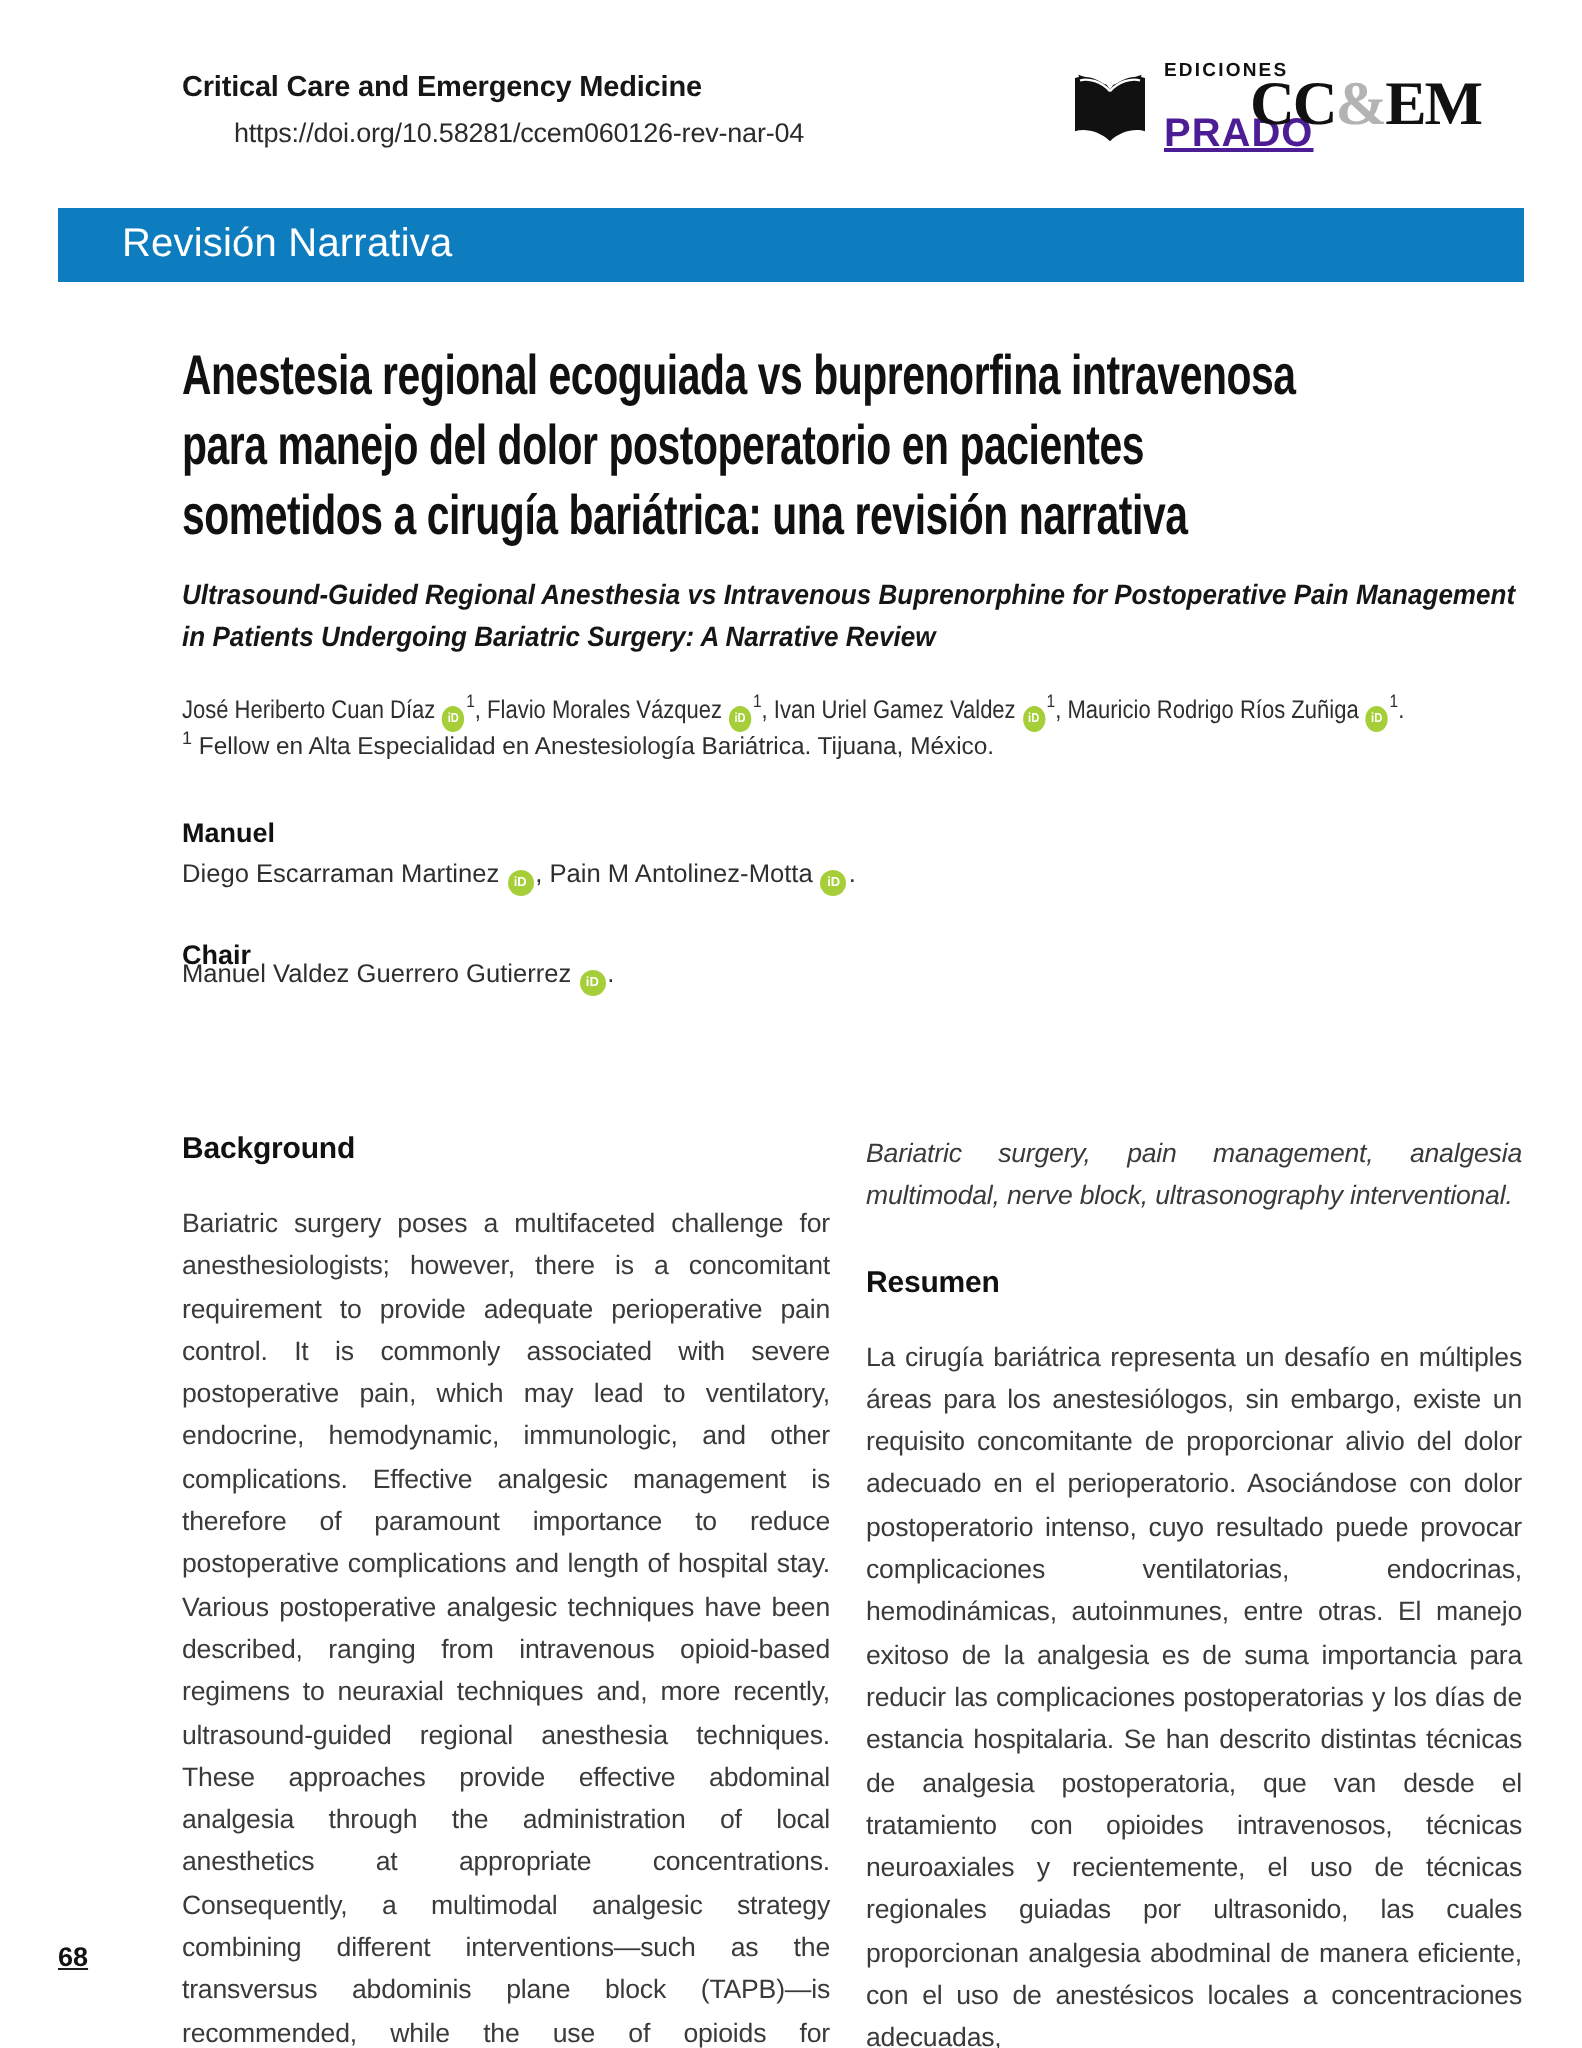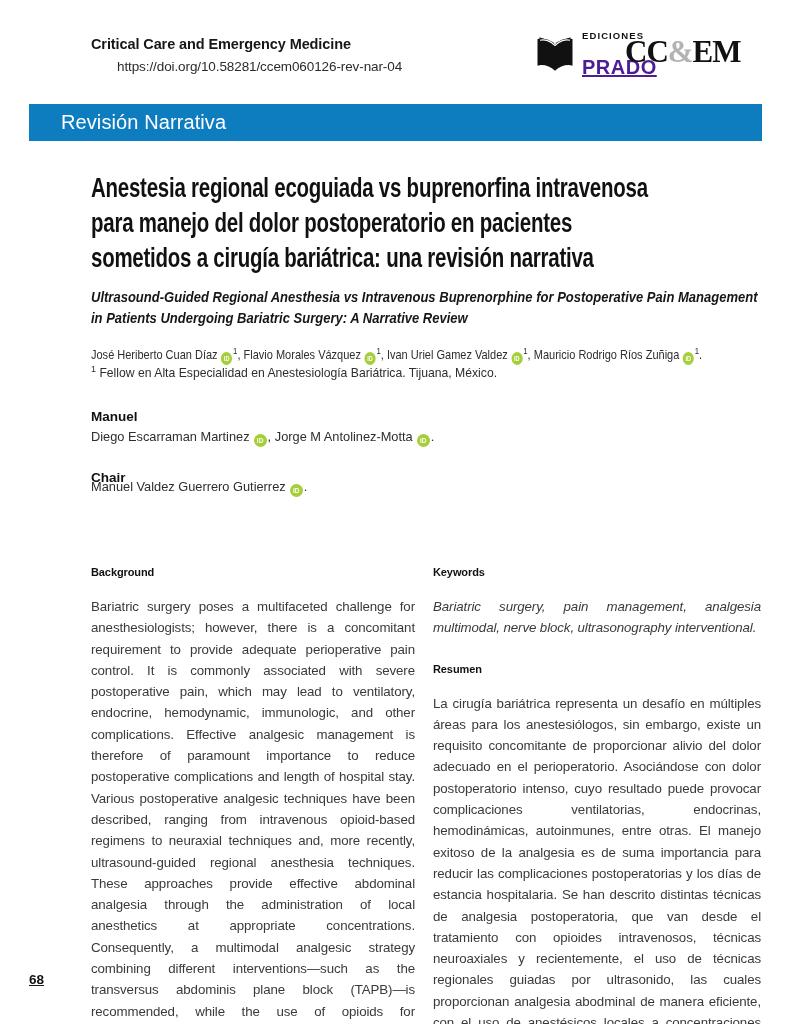--- a/index.html
+++ b/index.html
@@ -46,21 +46,21 @@
   .affiliation{position:absolute;left:62px;top:364px;font-size:12.2px;color:#2e2e2e;}
 
   .editor-heading{position:absolute;left:62px;top:409px;font-size:13.5px;font-weight:bold;color:#111;}
   .editor-line{position:absolute;left:62px;top:429px;font-size:12.8px;color:#2e2e2e;}
   .chair-heading{position:absolute;left:62px;top:470px;font-size:13.5px;font-weight:bold;color:#111;}
   .chair-line{position:absolute;left:62px;top:479px;font-size:12.8px;color:#2e2e2e;}
 
   
   .col-left{position:absolute;left:62px;top:566px;width:324px;}
   .col-right{position:absolute;left:404px;top:566px;width:328px;}
-  .sec-heading{font-size:11px;font-weight:bold;color:#111;margin-bottom:18px;letter-spacing:-0.1px;}
+  .sec-heading{font-size:15px;font-weight:bold;color:#111;margin-bottom:18px;letter-spacing:-0.1px;}
   .body-text{font-size:13.3px;line-height:21.3px;text-align:justify;color:var(--body-ink);letter-spacing:-0.1px;}
   .keywords-text{font-style:italic;}
   .resumen-block{margin-top:24px;}
 
   
   .footer{position:absolute;left:0;top:970px;width:791px;text-align:left;text-decoration:underline;}
   .page-number{font-size:13.5px;font-weight:bold;color:#111;}
 </style>
 </head>
 <body>
@@ -102,33 +102,32 @@
   <div class="subtitle">
     <span class="sline">Ultrasound-Guided Regional Anesthesia vs Intravenous Buprenorphine for Postoperative Pain Management</span>
     <span class="sline">in Patients Undergoing Bariatric Surgery: A Narrative Review</span>
   </div>
 
   <div class="authors"><span><span>José Heriberto Cuan Díaz</span><span class="orcid">iD</span><sup>1</sup><span>, </span></span><span><span>Flavio Morales Vázquez</span><span class="orcid">iD</span><sup>1</sup><span>, </span></span><span><span>Ivan Uriel Gamez Valdez</span><span class="orcid">iD</span><sup>1</sup><span>, </span></span><span><span>Mauricio Rodrigo Ríos Zuñiga</span><span class="orcid">iD</span><sup>1</sup><span>.</span></span></div>
 
   <div class="affiliation"><sup>1</sup><span> Fellow en Alta Especialidad en Anestesiología Bariátrica. Tijuana, México.</span></div>
 
   <div class="editor-heading">Manuel</div>
-  <div class="editor-line"><span><span>Diego Escarraman Martinez</span><span class="orcid">iD</span><span>, </span></span><span><span>Jorge M Antolinez-Motta</span><span class="orcid">iD</span><span>.</span></span></div>
+  <div class="editor-line"><span><span>Diego Escarraman Martinez</span><span class="orcid">iD</span><span>, </span></span><span><span>Pain M Antolinez-Motta</span><span class="orcid">iD</span><span>.</span></span></div>
 
   <div class="chair-heading">Chair</div>
   <div class="chair-line"><span><span>Manuel Valdez Guerrero Gutierrez</span><span class="orcid">iD</span><span>.</span></span></div>
 
   <div class="col-left">
     <div class="sec-heading">Background</div>
     <p class="body-text">Bariatric surgery poses a multifaceted challenge for anesthesiologists; however, there is a concomitant requirement to provide adequate perioperative pain control. It is commonly associated with severe postoperative pain, which may lead to ventilatory, endocrine, hemodynamic, immunologic, and other complications. Effective analgesic management is therefore of paramount importance to reduce postoperative complications and length of hospital stay. Various postoperative analgesic techniques have been described, ranging from intravenous opioid-based regimens to neuraxial techniques and, more recently, ultrasound-guided regional anesthesia techniques. These approaches provide effective abdominal analgesia through the administration of local anesthetics at appropriate concentrations. Consequently, a multimodal analgesic strategy combining different interventions—such as the transversus abdominis plane block (TAPB)—is recommended, while the use of opioids for postoperative analgesia should be reserved exclusively for rescue pain management following bariatric surgery.</p>
   </div>
 
   <div class="col-right">
     <div>
-      <div class="sec-heading">Keywords</div>
       <p class="body-text keywords-text">Bariatric surgery, pain management, analgesia multimodal, nerve block, ultrasonography interventional.</p>
     </div>
     <div class="resumen-block">
       <div class="sec-heading">Resumen</div>
       <p class="body-text">La cirugía bariátrica representa un desafío en múltiples áreas para los anestesiólogos, sin embargo, existe un requisito concomitante de proporcionar alivio del dolor adecuado en el perioperatorio. Asociándose con dolor postoperatorio intenso, cuyo resultado puede provocar complicaciones ventilatorias, endocrinas, hemodinámicas, autoinmunes, entre otras. El manejo exitoso de la analgesia es de suma importancia para reducir las complicaciones postoperatorias y los días de estancia hospitalaria. Se han descrito distintas técnicas de analgesia postoperatoria, que van desde el tratamiento con opioides intravenosos, técnicas neuroaxiales y recientemente, el uso de técnicas regionales guiadas por ultrasonido, las cuales proporcionan analgesia abodminal de manera eficiente, con el uso de anestésicos locales a concentraciones adecuadas,</p>
     </div>
   </div>
 
   <div class="footer">
     <span class="page-number">68</span>

